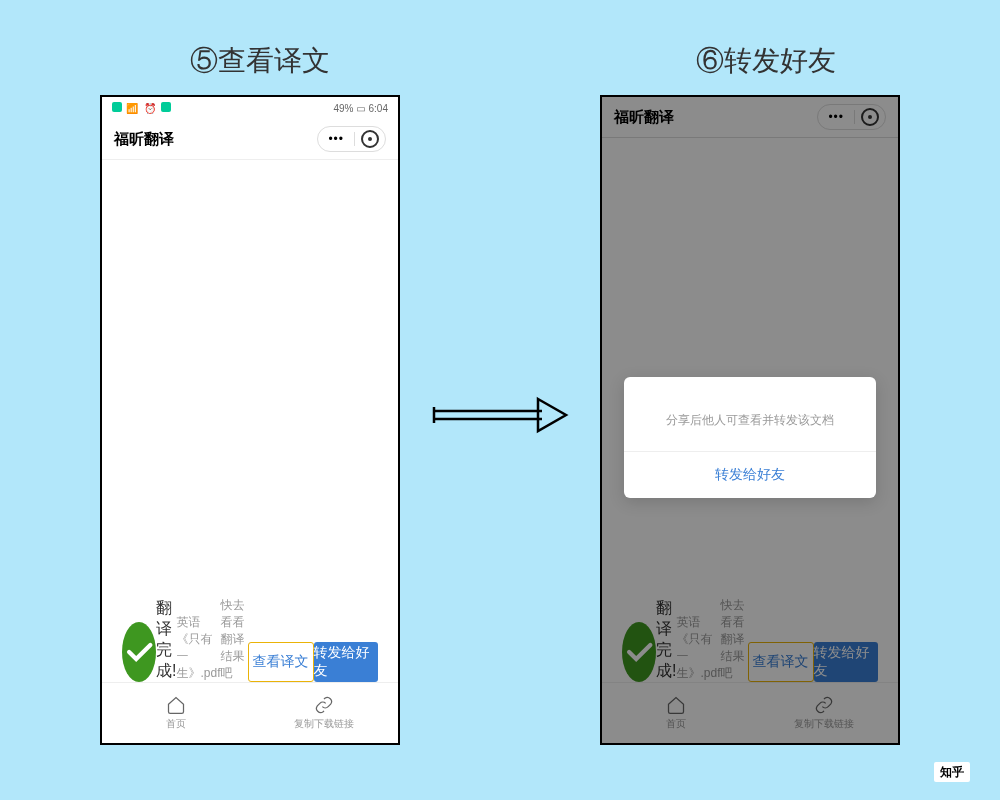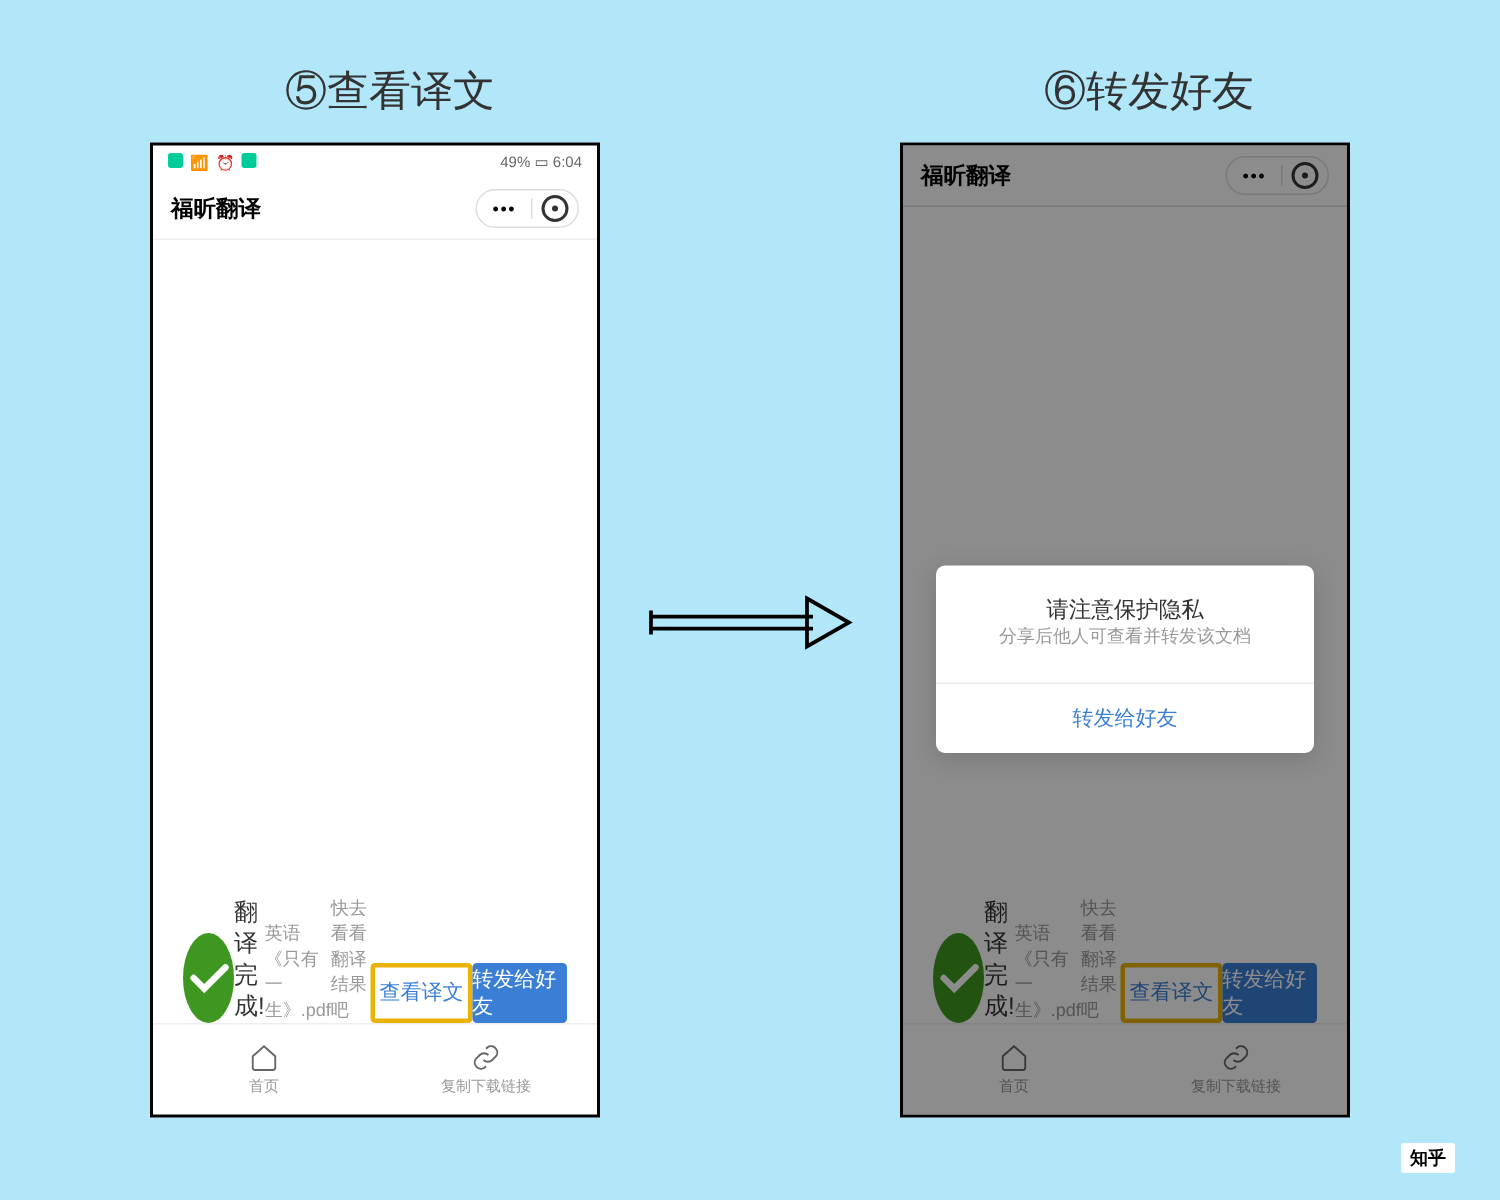--- a/index.html
+++ b/index.html
@@ -115,21 +115,21 @@
     .sub1 { font-size:12px; color:#999; margin-top:18px;}
     .sub2 { font-size:12px; color:#999; margin-top:6px;}
     .btn {
       width: 100%;
       height: 40px;
       display:flex;align-items:center;justify-content:center;
       font-size:14px;
       border-radius:3px;
       box-sizing:border-box;
     }
-    .btn-outline { border:3px solid #eab308; color:#3a7fd5; background:#fff; margin-top:50px;}
+    .btn-outline { border:1px solid #eab308; color:#3a7fd5; background:#fff; margin-top:50px;}
     .btn-fill { background:#3a7fd5; color:#fff; margin-top:14px;}
     .bottom-nav {
       height: 60px;
       display:flex;
       border-top:1px solid #eee;
     }
     .nav-item { flex:1; display:flex; flex-direction:column; align-items:center; justify-content:center; font-size:10px; color:#999; gap:2px;}
     .nav-item svg { width:20px; height:20px; }
     .overlay {
       position:absolute; inset:0; background:rgba(0,0,0,.45);
@@ -138,21 +138,21 @@
       position:absolute;
       left: 22px; right:22px;
       top: 280px;
       background:#fff;
       border-radius:6px;
       box-shadow:0 4px 16px rgba(0,0,0,.15);
       text-align:center;
       padding-top:20px;
     }
     .dlg-title { font-size:15px; color:#333; }
-    .dlg-sub { font-size:12px; color:#999; margin-top:0; padding:0 16px;}
+    .dlg-sub { font-size:12px; color:#999; margin-top:15px; padding:0 16px;}
     .dlg-sep { height:1px; background:#eee; margin-top:22px;}
     .dlg-btn { color:#3a7fd5; font-size:14px; padding:14px 0;}
   </style>
 </head>
 <body>
 
 <div class="step-label label-left">⑤查看译文</div>
 <div class="step-label label-right">⑥转发好友</div>
 
 <div class="phone phone-left">
@@ -246,21 +246,20 @@
       <div class="nav-item">
         <svg viewBox="0 0 24 24" fill="none" stroke="#666" stroke-width="1.5">
             <path d="M10 14a5 5 0 007 0l3-3a5 5 0 00-7-7l-1 1M14 10a5 5 0 00-7 0l-3 3a5 5 0 007 7l1-1"></path>
           </svg>
         <span>复制下载链接</span>
       </div>
     </div>
   </div>
   <div class="overlay"></div>
   <div class="dialog">
-    <div class="dlg-title">请注意保护隐私</div>
     <div class="dlg-sub">分享后他人可查看并转发该文档</div>
     <div class="dlg-sep"></div>
     <div class="dlg-btn">转发给好友</div>
   </div>
 </div>
 
 <div class="watermark">
   <span class="zhihu-box">知乎</span>
 </div>
 

